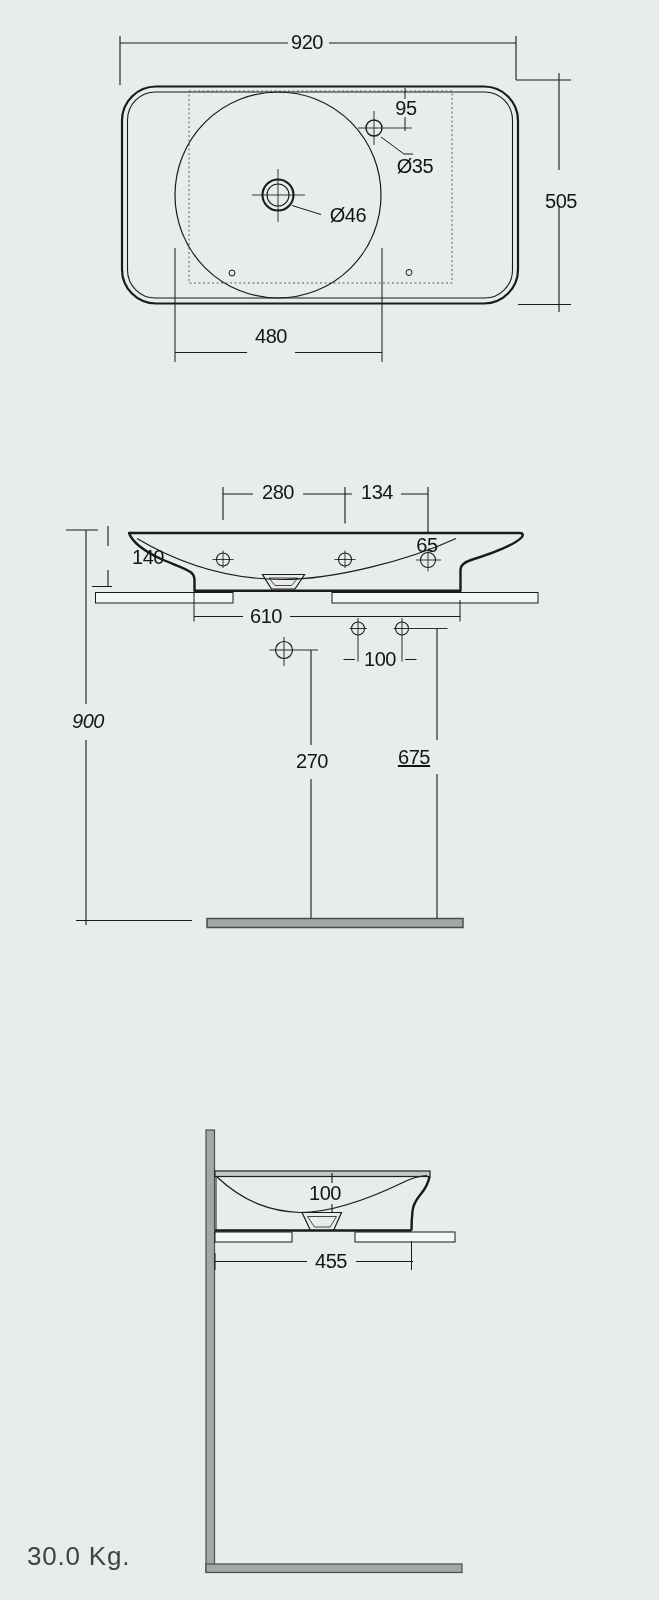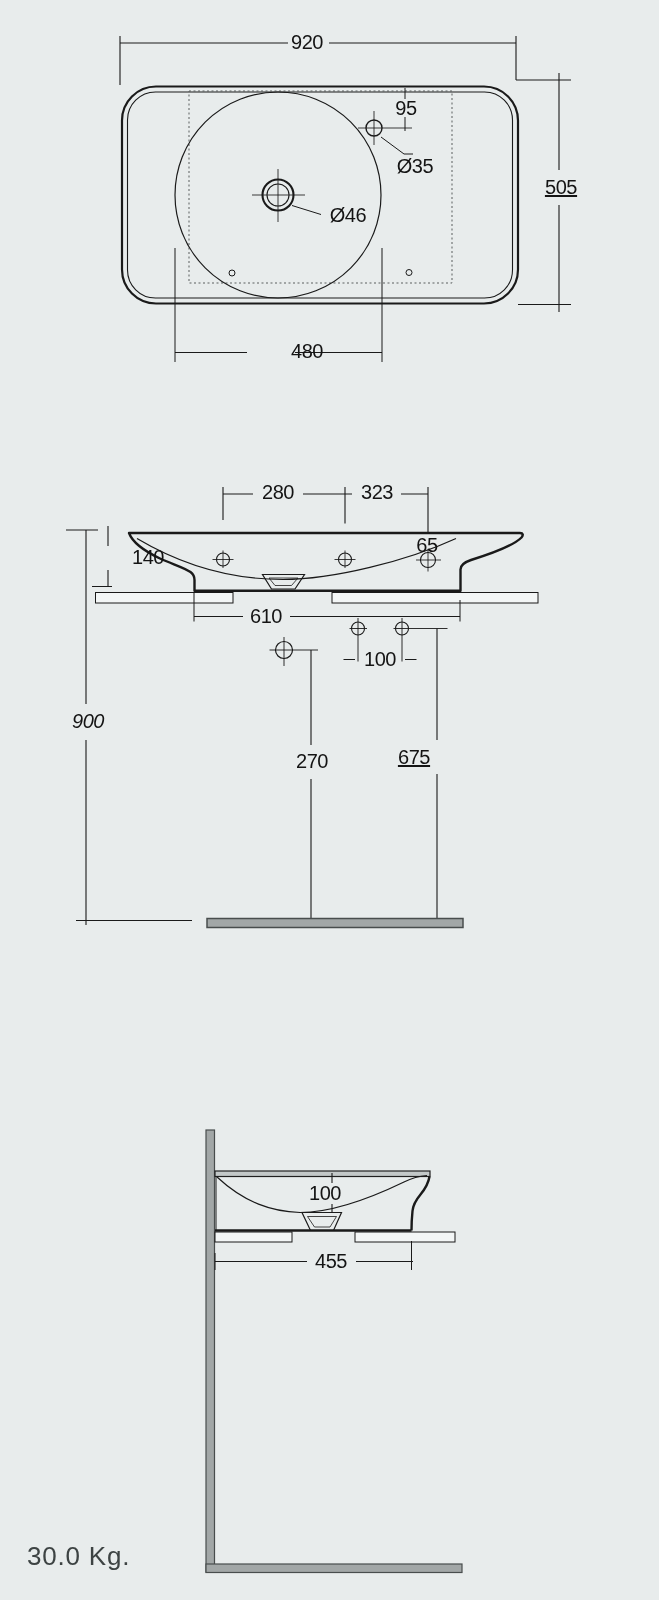--- a/index.html
+++ b/index.html
@@ -145,25 +145,25 @@
 
       <path d="M215,1253 V1270 M411.5,1241 V1270" stroke-width="1"></path>
       <path d="M215,1261.5 H307 M356,1261.5 H413" stroke-width="1.1"></path>
     </g>
   </svg>
 
   <span class="dim" style="left:307px; top:42px;">920</span>
   <span class="dim" style="left:406px; top:108px;">95</span>
   <span class="dim" style="left:415px; top:166px;">Ø35</span>
   <span class="dim" style="left:348px; top:215px;">Ø46</span>
-  <span class="dim" style="left:561px; top:187px;text-decoration:underline;">505</span>
-  <span class="dim" style="left:271px; top:351px;margin-left:36px;">480</span>
+  <span class="dim" style="left:561px; top:201px;">505</span>
+  <span class="dim" style="left:271px; top:336px;">480</span>
 
   <span class="dim" style="left:278px; top:492px;">280</span>
-  <span class="dim" style="left:377px; top:492px;">323</span>
+  <span class="dim" style="left:377px; top:492px;">134</span>
   <span class="dim" style="left:111px; top:557px;margin-left:37px;">140</span>
   <span class="dim" style="left:427px; top:545px;">65</span>
   <span class="dim" style="left:266px; top:616px;">610</span>
   <span class="dim" style="left:380px; top:659px;">100</span>
   <span class="dim" style="left:88px;  top:721px;font-style:italic;">900</span>
   <span class="dim" style="left:312px; top:761px;">270</span>
   <span class="dim" style="left:414px; top:757px;text-decoration:underline;">675</span>
 
   <span class="dim" style="left:325px; top:1193px;">100</span>
   <span class="dim" style="left:331px; top:1261px;">455</span>

